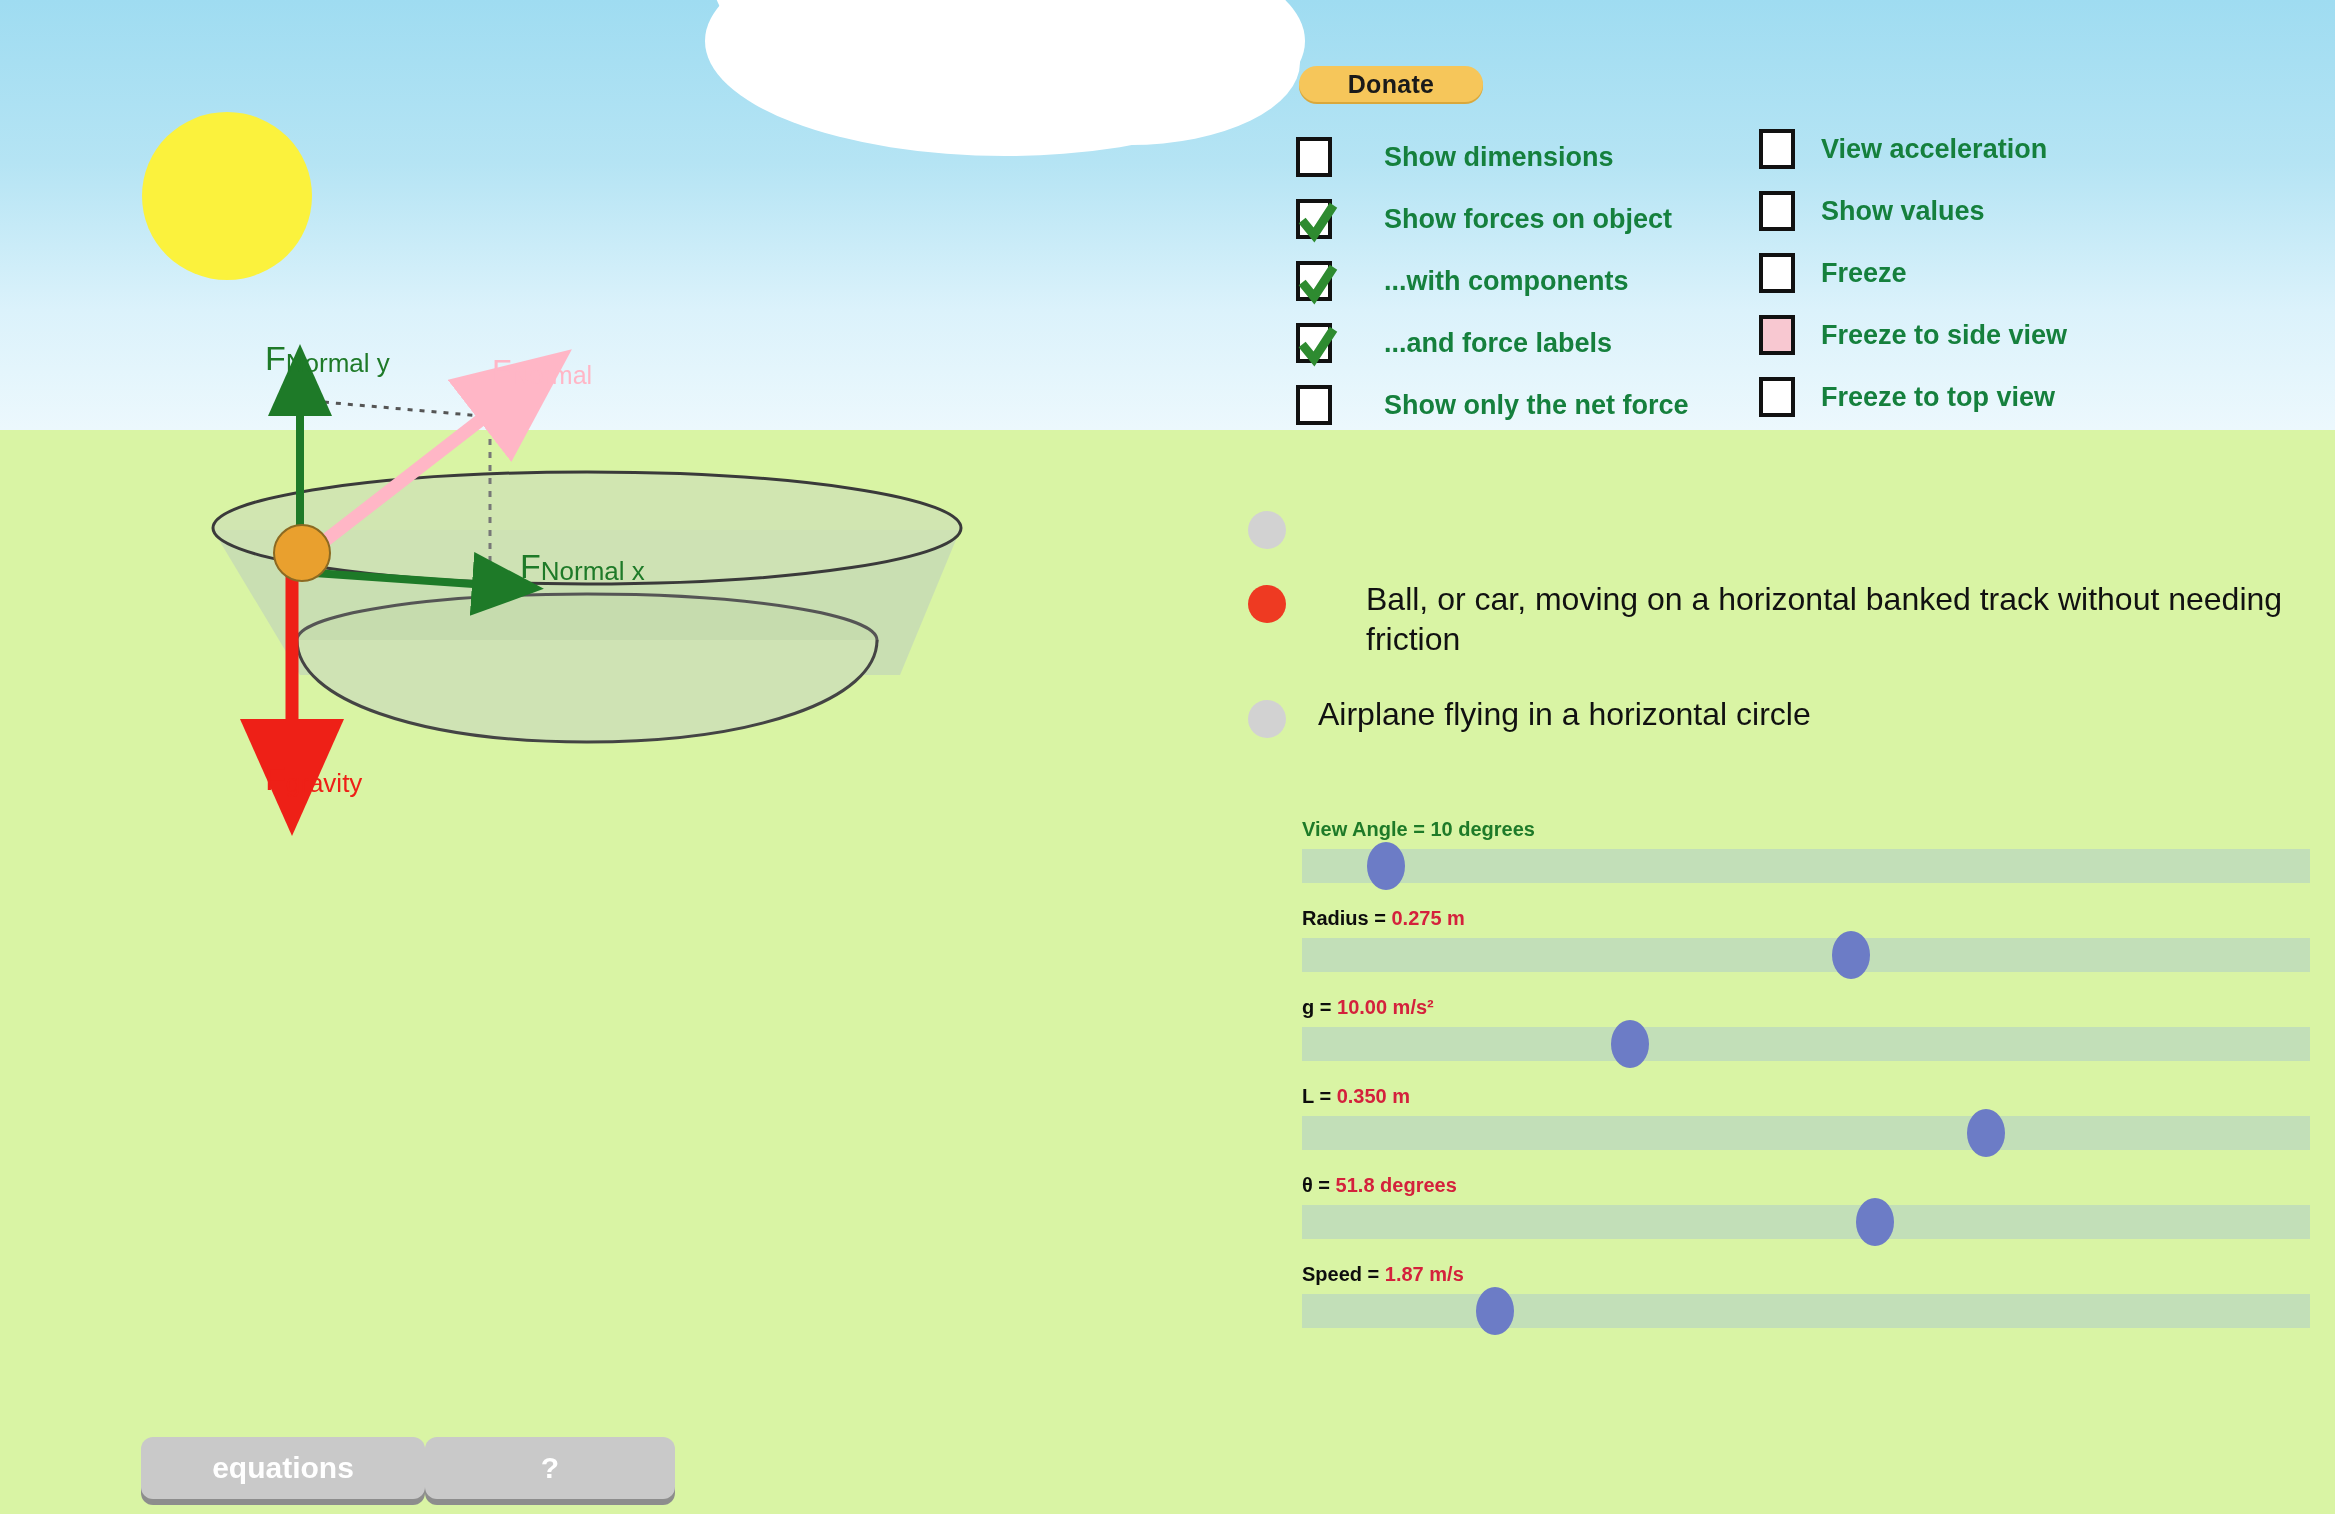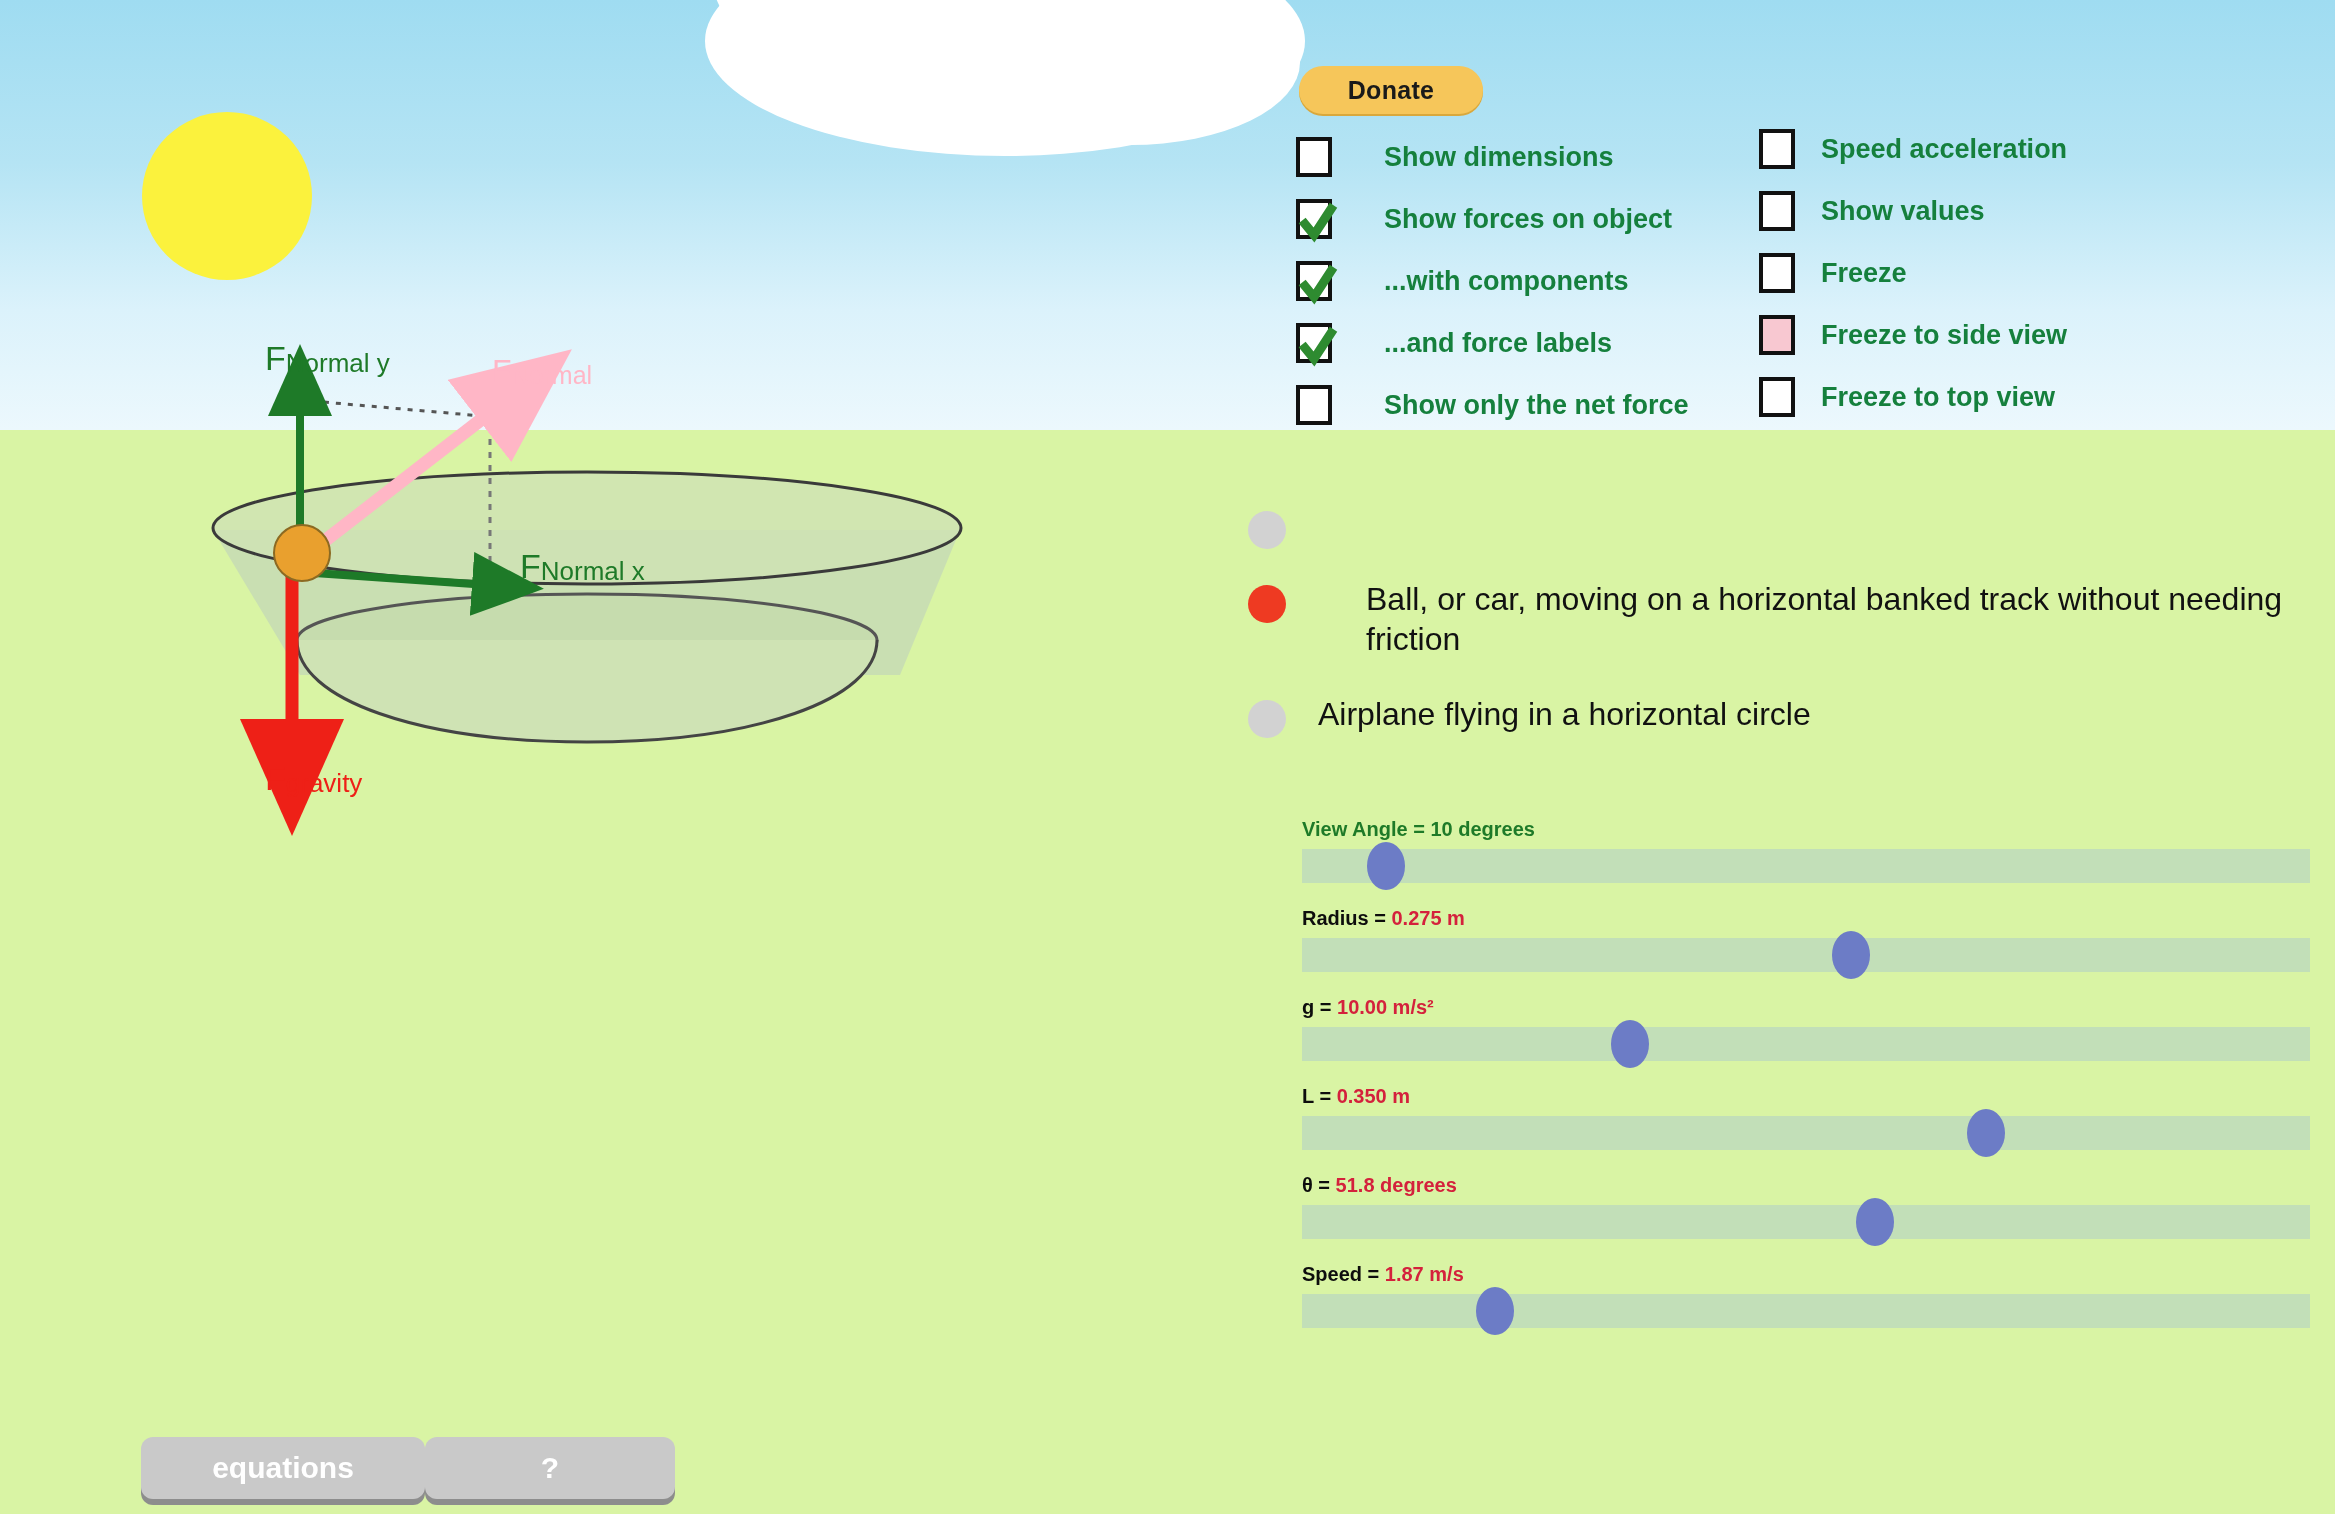--- a/index.html
+++ b/index.html
@@ -70,21 +70,21 @@
     position: absolute;
     left: 0; top: 0;
     width: 1240px;
     height: 900px;
   }
 
   
   .donate {
     position: absolute;
     left: 1299px; top: 66px;
-    width: 184px; height: 48px;
+    width: 184px; height: 36px;
     border-radius: 24px;
     background: #f6c65a;
     border: none;
     box-shadow: 0 2px 0 #d9a83c;
     color: #1a1a1a;
     font-size: 25px;
     font-weight: bold;
     font-family: "Liberation Sans", sans-serif;
     cursor: pointer;
     letter-spacing: 0.3px;
@@ -295,21 +295,21 @@
       <span class="check-label" style="margin-left:52px;">...and force labels</span>
     </div>
 
     <div class="crow-abs" style="left:0px; top:248px;">
       <span class="cbox"></span>
       <span class="check-label" style="margin-left:52px;">Show only the net force</span>
     </div>
 
     <div class="crow-abs" style="left:463px; top:-8px;">
       <span class="cbox"></span>
-      <span class="check-label" style="margin-left:26px;">Speed acceleration</span>
+      <span class="check-label" style="margin-left:26px;">View acceleration</span>
     </div>
 
     <div class="crow-abs" style="left:463px; top:54px;">
       <span class="cbox"></span>
       <span class="check-label" style="margin-left:26px;">Show values</span>
     </div>
 
     <div class="crow-abs" style="left:463px; top:116px;">
       <span class="cbox"></span>
       <span class="check-label" style="margin-left:26px;">Freeze</span>

